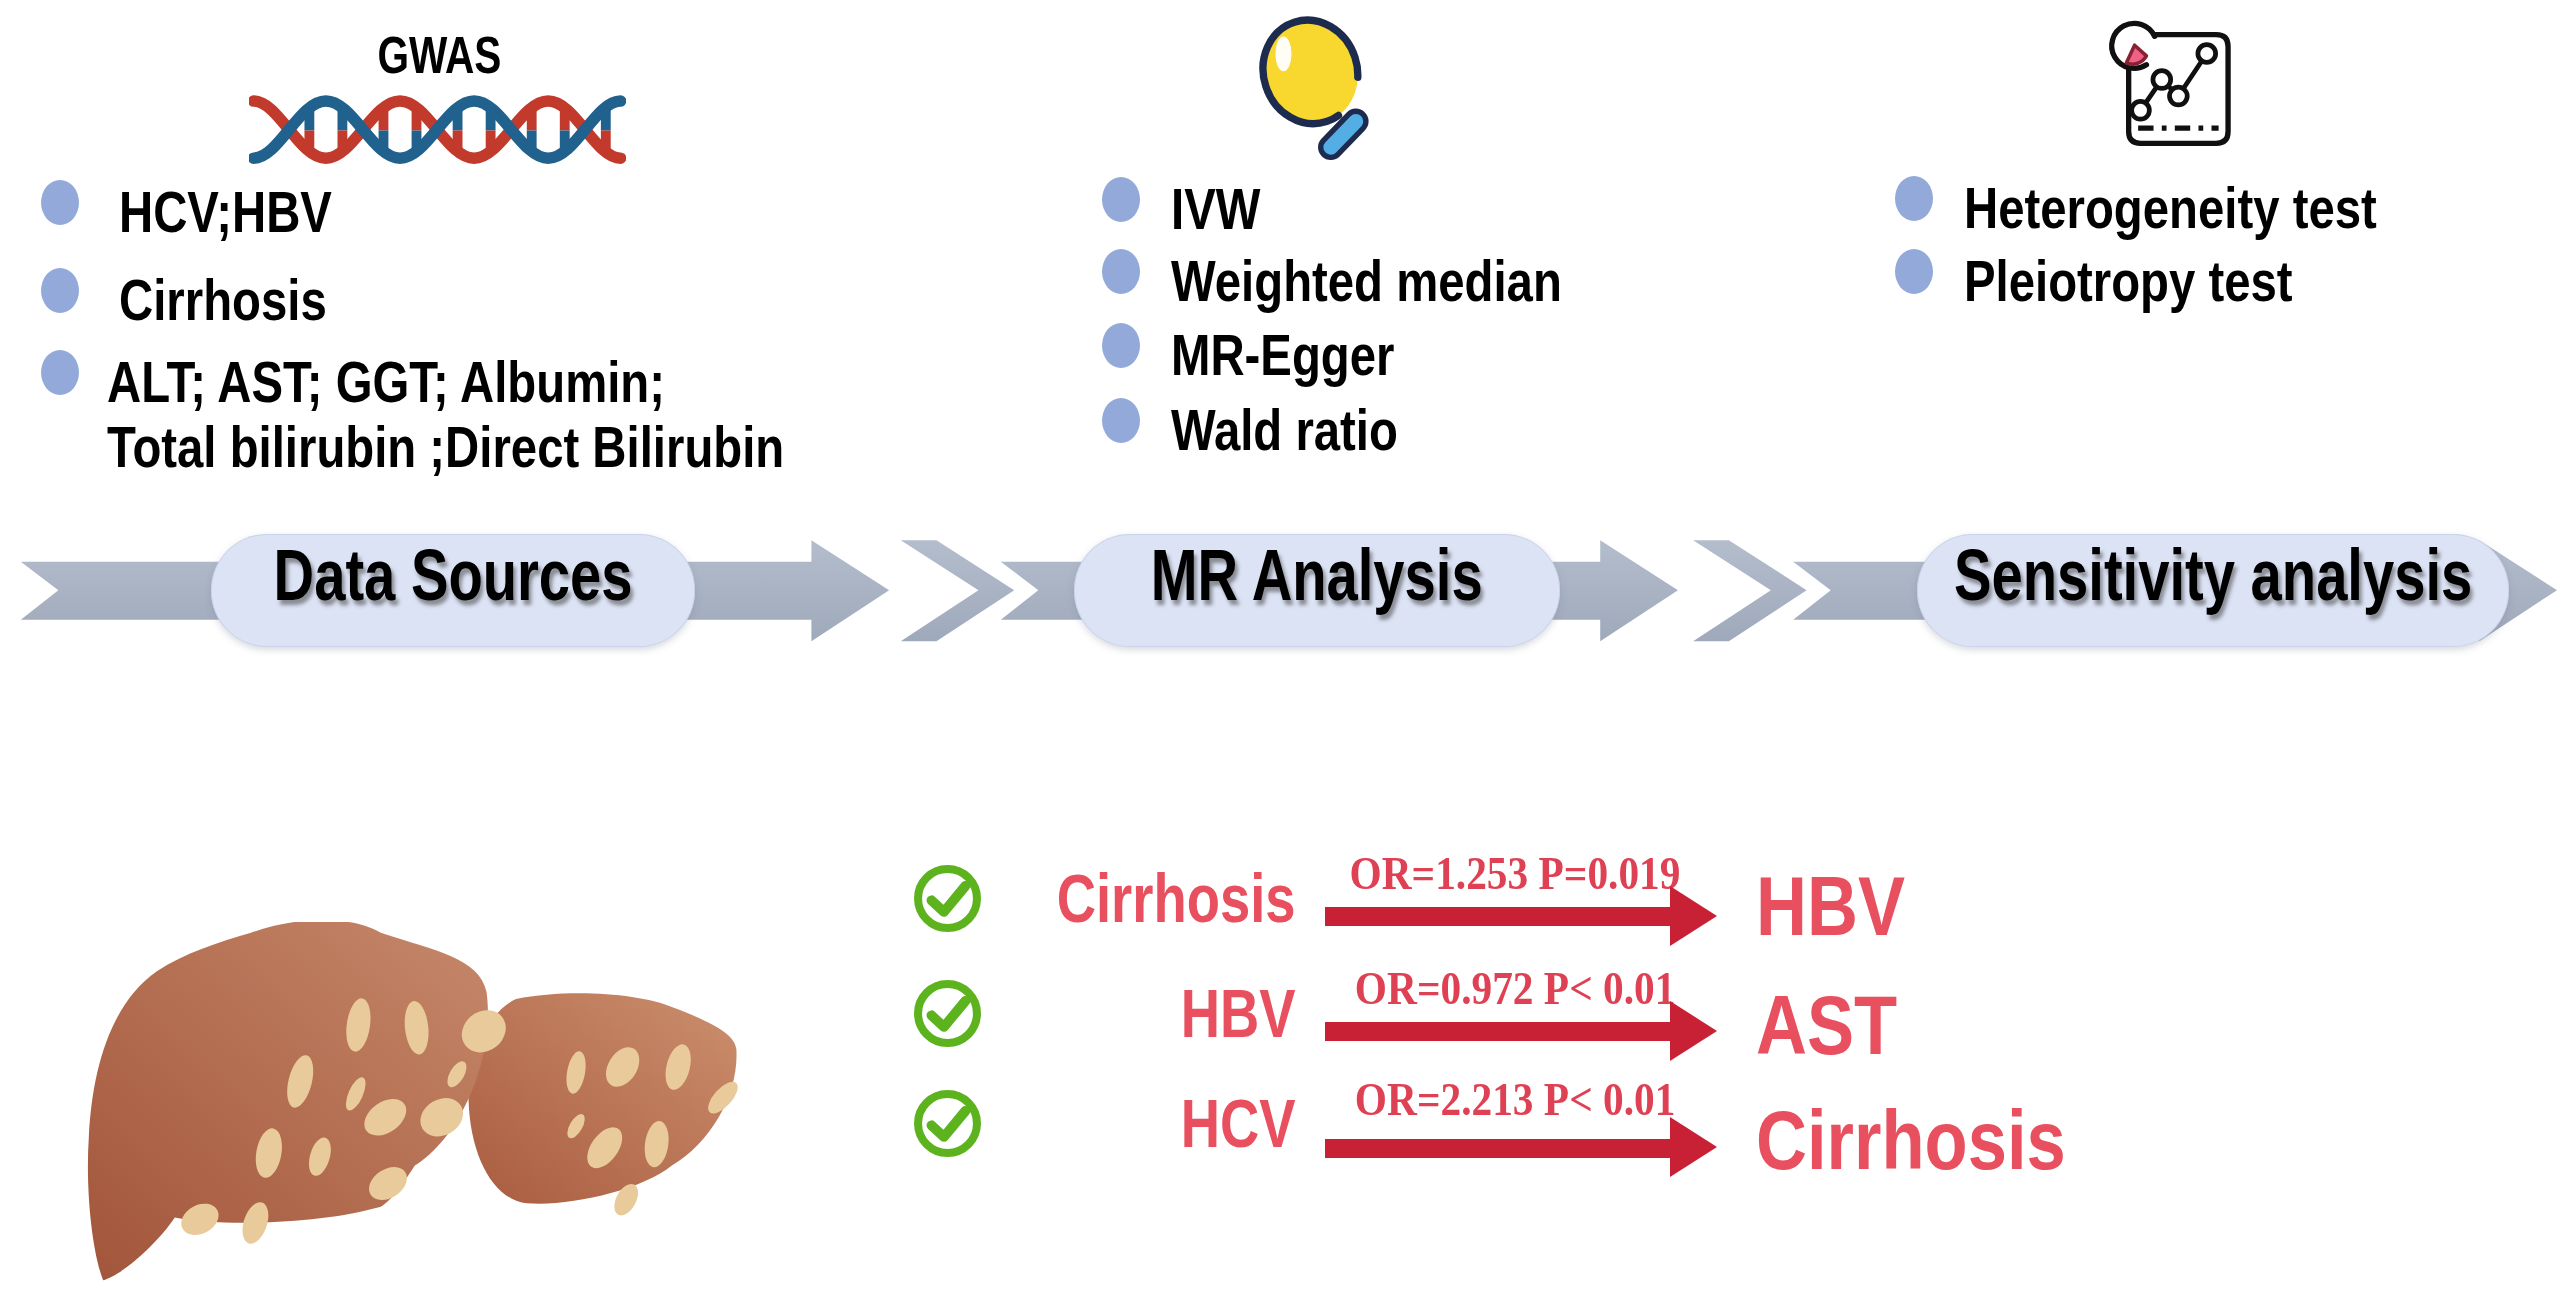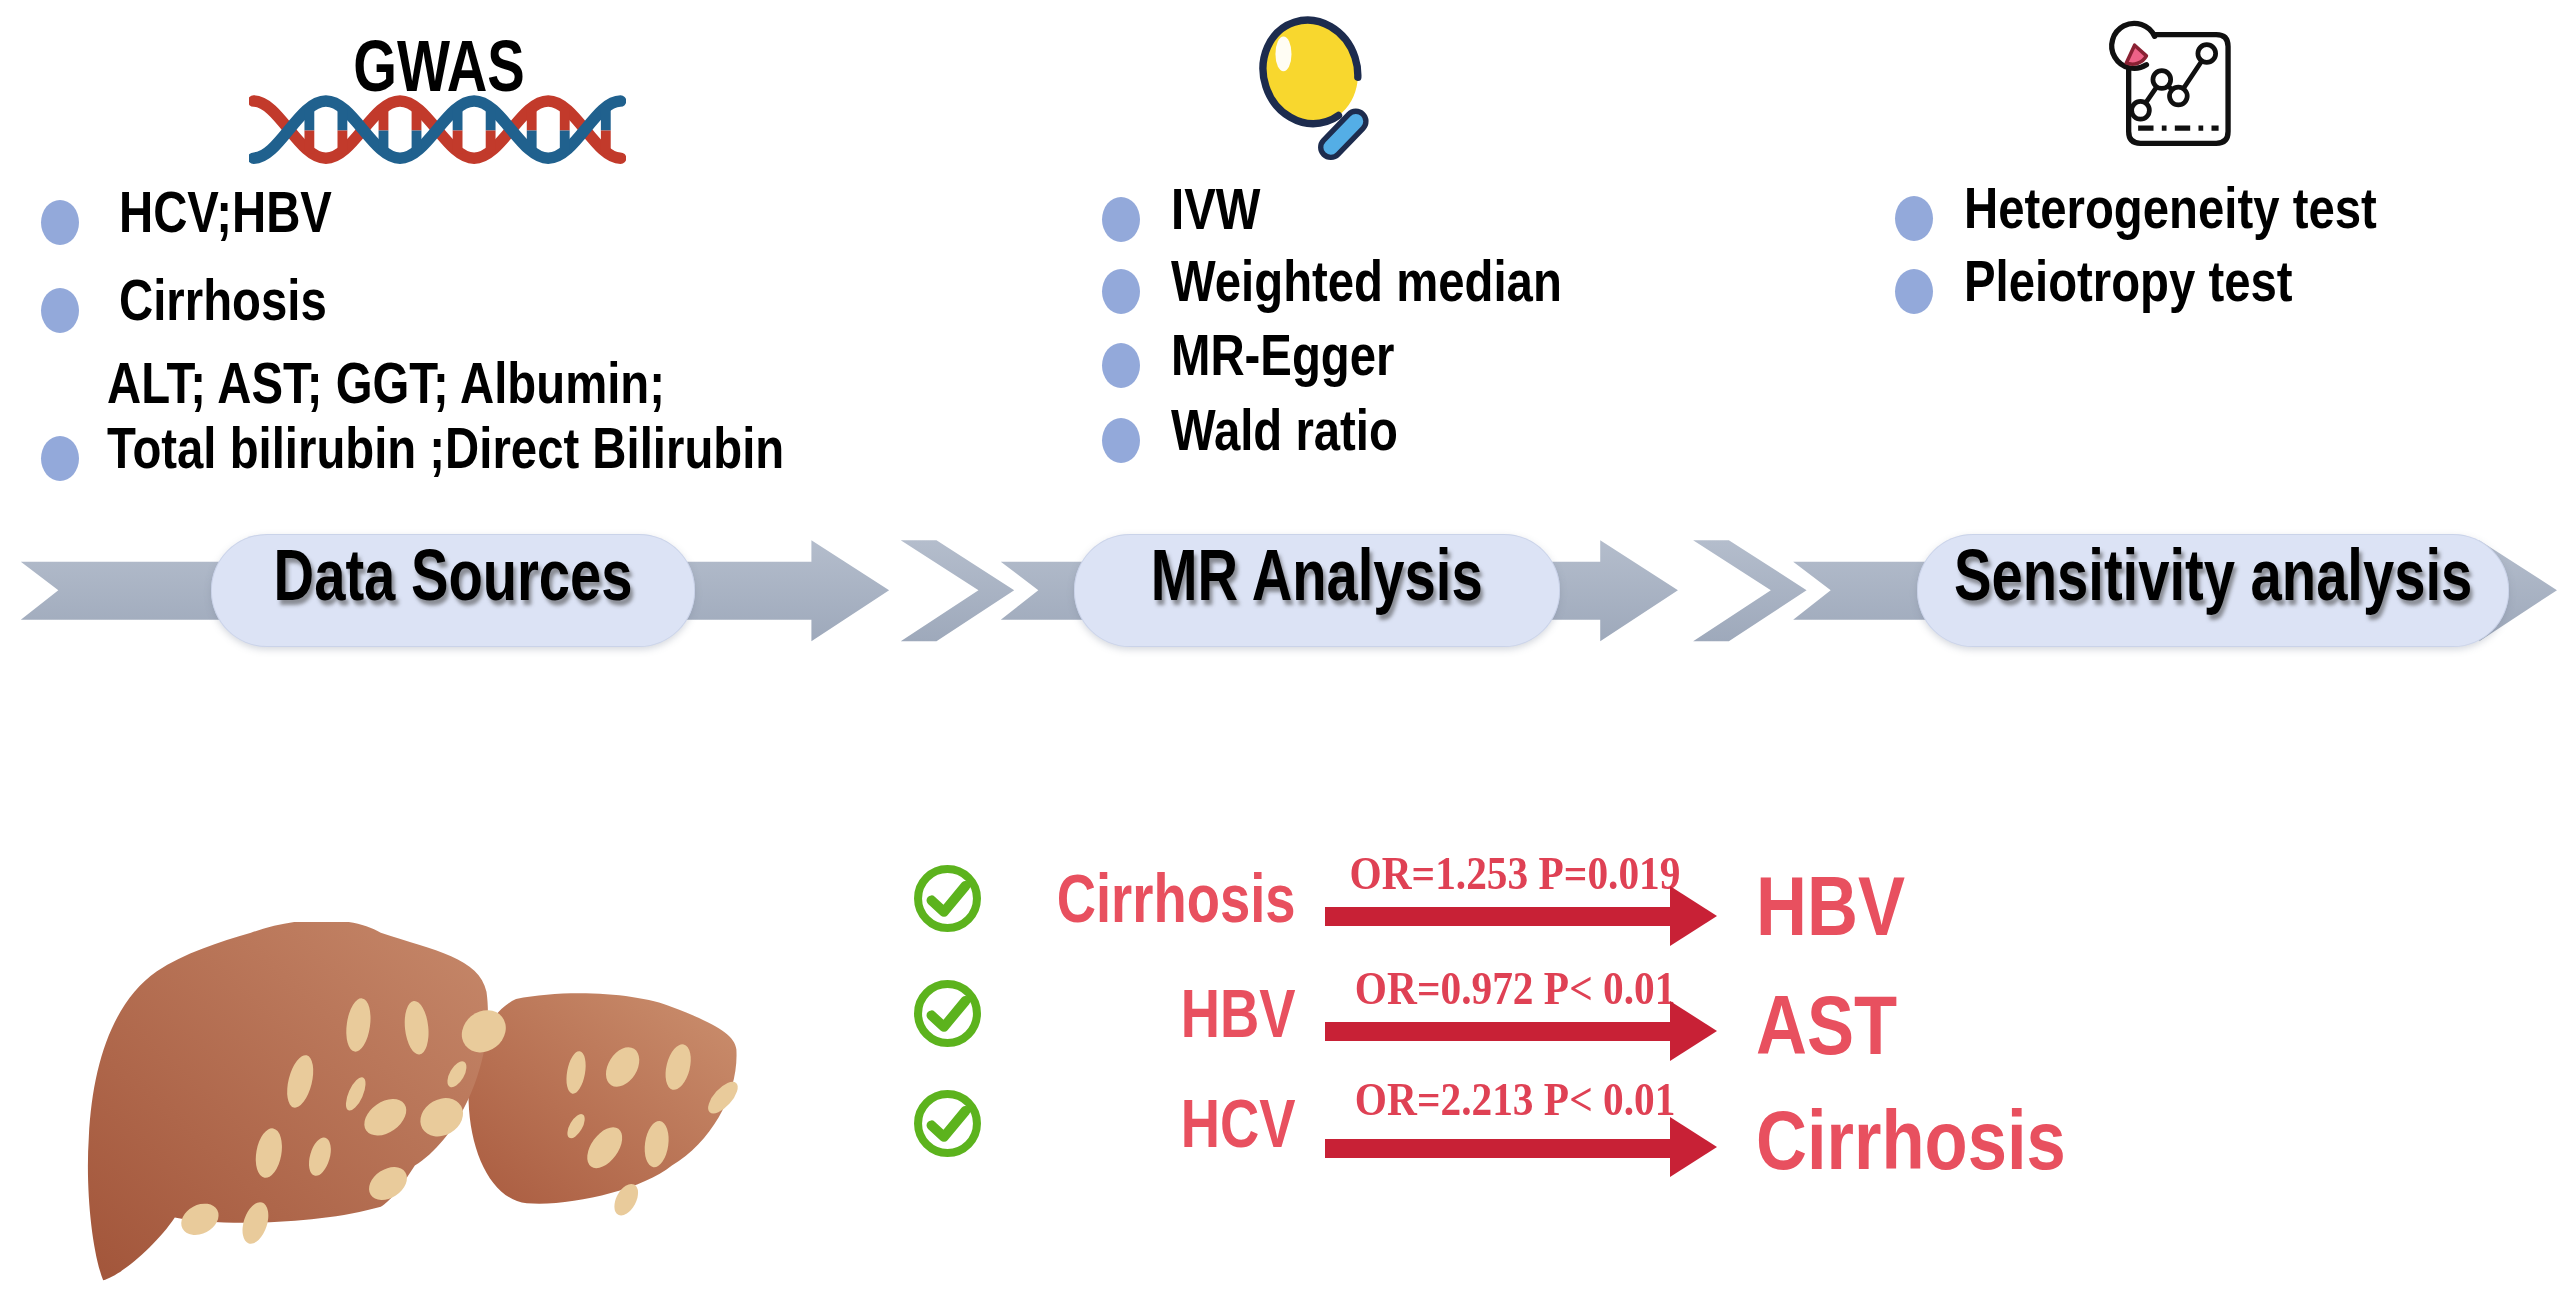--- a/index.html
+++ b/index.html
@@ -8,27 +8,27 @@
     --pink:#e8505f; --stat:#df4154; --arrow:#c82136; --green:#5cb31d;
     --dna-red:#c23a2b; --dna-blue:#20618e;
   }
   .canvas{position:relative;width:2576px;height:1289px;overflow:hidden;
     font-family:"Liberation Sans","DejaVu Sans",sans-serif;font-weight:700;color:#000;}
   .abs{position:absolute;}
   .sx{display:inline-block;transform:scaleX(0.83);transform-origin:0 50%;white-space:nowrap;}
   .sx-c{display:inline-block;transform:scaleX(0.78);transform-origin:50% 50%;white-space:nowrap;}
   .sx-r{display:inline-block;transform:scaleX(0.8);transform-origin:100% 50%;white-space:nowrap;}
   
-  .brow{position:absolute;display:flex;align-items:flex-end;}
+  .brow{position:absolute;display:flex;align-items:flex-start;}
   .bullet-dot{flex:0 0 auto;width:38px;height:45px;border-radius:50%;background:var(--bullet);}
   .btxt{margin-left:40px;font-size:57px;line-height:65px;}
   .btxt.two{line-height:65px;margin-left:28px;}
   .mid .btxt,.right .btxt{margin-left:31px;}
   
-  .gwas{left:251px;top:25px;width:377px;text-align:center;font-size:72px;}
+  .gwas{left:251px;top:25px;width:377px;text-align:center;font-size:52px;}
   
   .pill{position:absolute;top:534px;height:113px;border-radius:56px;background:var(--pill);
     display:flex;align-items:flex-start;justify-content:center;
     box-shadow:0 2.7px 7.2px rgba(120,130,150,0.30), inset 0 0 0 0.9px rgba(190,200,225,0.6);}
   .pill-label{font-size:72px;text-shadow:3.6px 4.5px 4.5px rgba(70,70,70,0.55);}
   
   .heading{left:43px;top:679px;font-size:81px;line-height:91px;text-shadow:1.8px 2.7px 2.7px rgba(90,90,90,0.35);}
   
   .exposure{width:319px;left:977px;text-align:right;font-size:68px;line-height:68px;color:var(--pink);}
   .stat{left:1305px;width:421px;text-align:center;font-size:47px;line-height:54px;color:var(--stat);font-family:Liberation Serif, serif;}

